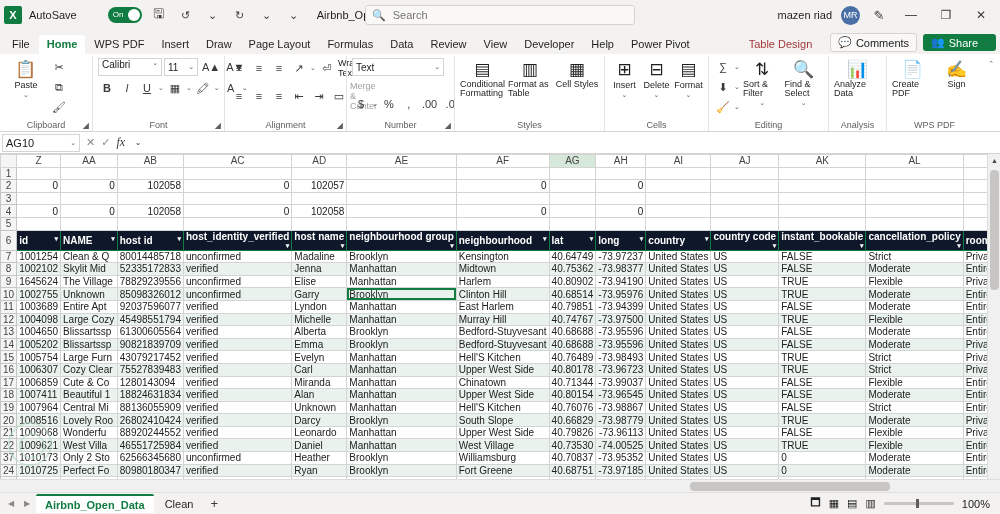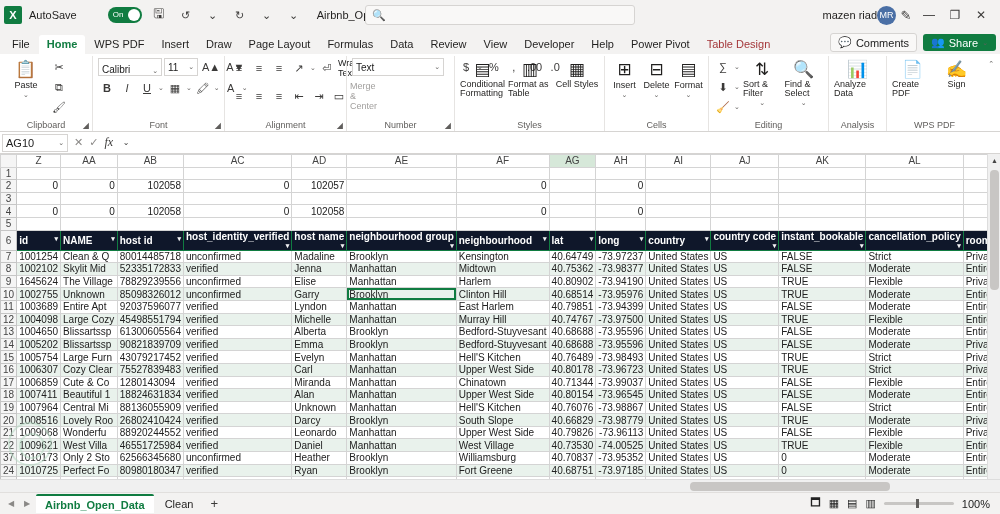--- a/index.html
+++ b/index.html
@@ -36,39 +36,39 @@
   }
   .search-wrap {
     position:absolute; left:50%; transform:translateX(-50%);
     width:270px; height:20px; background:#f9f8f7; border:1px solid #d6d4d2;
     border-radius:3px; display:flex; align-items:center; padding:0 6px; gap:5px;
   }
   .search-wrap input {
     border:none; background:transparent; outline:none; font-size:11px;
     width:100%; color:#4a4947; font-family:"Liberation Sans", sans-serif;
   }
-  .tb-right { margin-left:auto; display:flex; align-items:center; padding-right:2px;}
+  .tb-right { margin-left:auto; display:flex; align-items:center; gap:9px; padding-right:2px;}
   .user-name { font-size:11px; color:#201f1e; }
   .avatar {
     width:19px; height:19px; border-radius:50%; background:#4a6fa5; color:#fff;
     font-size:9px; display:flex; align-items:center; justify-content:center;
   }
   .wbtn { width:26px; height:24px; display:flex; align-items:center; justify-content:center; font-size:12px; color:#3b3a39;}
 
   
   .ribbon-tabs {
     height:24px; display:flex; align-items:flex-end; padding:0 4px; gap:1px;
     background:#f3f2f1; flex:0 0 24px; position:relative;
   }
   .rtab {
     font-size:11px; padding:3px 8px 4px 8px; color:#201f1e; border-radius:3px 3px 0 0;
     white-space:nowrap; cursor:default;
   }
   .rtab.active { background:#fff; font-weight:600; color:#107c41; }
-  .rtab.tbl { color:#a4373a; }
+  .rtab.tbl { color:#a4373a;margin-left:42px; }
   .ribbon-right { margin-left:auto; display:flex; align-items:center; gap:6px; padding-bottom:2px;}
   .comments-btn {
     display:flex; align-items:center; gap:4px; font-size:11px; padding:2px 7px;
     border:1px solid #d6d4d2; border-radius:3px; background:#f9f8f7;
   }
   .share-btn {
     display:flex; align-items:center; gap:4px; font-size:11px; padding:2px 8px;
     background:#107c41; color:#fff; border-radius:3px;
   }
 
@@ -88,40 +88,40 @@
   .bigbtn .gl { font-size:17px; line-height:19px; }
   .bigbtn.wide { width:50px; }
   .col { display:flex; flex-direction:column; gap:2px; }
   .row { display:flex; align-items:center; gap:2px; }
   .sbtn {
     min-width:18px; height:18px; display:flex; align-items:center; justify-content:center;
     font-size:11px; color:#3b3a39; padding:0 2px; border-radius:2px;
   }
   .fontname {
     width:64px; height:18px; border:1px solid #d6d4d2; font-size:10px; display:flex;
-    align-items:flex-end; padding:0 3px; background:#fff; justify-content:space-between;
+    align-items:flex-start; padding:0 3px; background:#fff; justify-content:space-between;
   }
   .fontsize {
     width:34px; height:18px; border:1px solid #d6d4d2; font-size:10px; display:flex;
     align-items:center; padding:0 3px; background:#fff; justify-content:space-between;
   }
   .numfmt {
     width:92px; height:18px; border:1px solid #d6d4d2; font-size:10px; display:flex;
     align-items:center; padding:0 3px; background:#fff; justify-content:space-between;
   }
   .dlg { position:absolute; right:3px; bottom:1px; font-size:8px; color:#605e5c; }
   .chev { font-size:7px; color:#605e5c; }
 
   
   .formulabar {
     height:22px; background:#fff; border-bottom:1px solid #d6d4d2; display:flex;
     align-items:center; flex:0 0 22px; padding:0 2px;
   }
   .namebox {
-    width:66px; height:18px; border:1px solid #d6d4d2; font-size:11px; display:flex;
+    width:78px; height:18px; border:1px solid #d6d4d2; font-size:11px; display:flex;
     align-items:center; justify-content:space-between; padding:0 3px; background:#fff;text-align:right;
   }
   .fb-btns { display:flex; align-items:center; gap:6px; padding:0 6px; color:#8a8886; font-size:11px;}
   .fx { font-style:italic; font-family:"Liberation Serif", serif; color:#3b3a39; font-size:12px;}
   .formula-input {
     flex:1; height:18px; border:none; outline:none; font-size:11px; padding:0 4px;
     font-family:"Liberation Sans", sans-serif; color:#201f1e; background:#fff;
   }
   .fb-expand { width:14px; text-align:center; color:#3b3a39; font-size:8px;}
 
@@ -209,20 +209,21 @@
       <span class="tb-title">
         <span>Airbnb_Open_Data</span>
         <span>•</span>
         <span>Upload Failed</span>
         <span class="chev">⌄</span>
       </span>
     </div>
 
     <div class="search-wrap">
       <span>🔍</span>
+      <input placeholder="Search" style="">
     </div>
 
     <div class="tb-right">
       <span class="user-name">mazen riad</span>
       <span class="avatar">MR</span>
       <span class="tb-icon">✎</span>
       <span class="wbtn">—</span>
       <span class="wbtn">❐</span>
       <span class="wbtn close">✕</span>
     </div>
@@ -331,21 +332,21 @@
           <span class="sbtn">⇥</span>
           <span class="sbtn">▭</span>
           <span style="font-size:9px; color:#a19f9d;">Merge &amp; Center</span>
         </div>
       </div>
       <div class="rgroup-label">Alignment</div>
       <span class="dlg">◢</span>
     </div>
 
     <div class="rgroup" style="width:108px;">
-      <div class="rgroup-body" style="flex-direction:row; gap:13px;">
+      <div class="rgroup-body" style="flex-direction:column; gap:19px;">
         <div class="row">
           <div class="numfmt">
             <span>Text</span>
             <span class="chev">⌄</span>
           </div>
         </div>
         <div class="row">
           <span class="sbtn">$</span>
           <span class="chev">⌄</span>
           <span class="sbtn">%</span>

